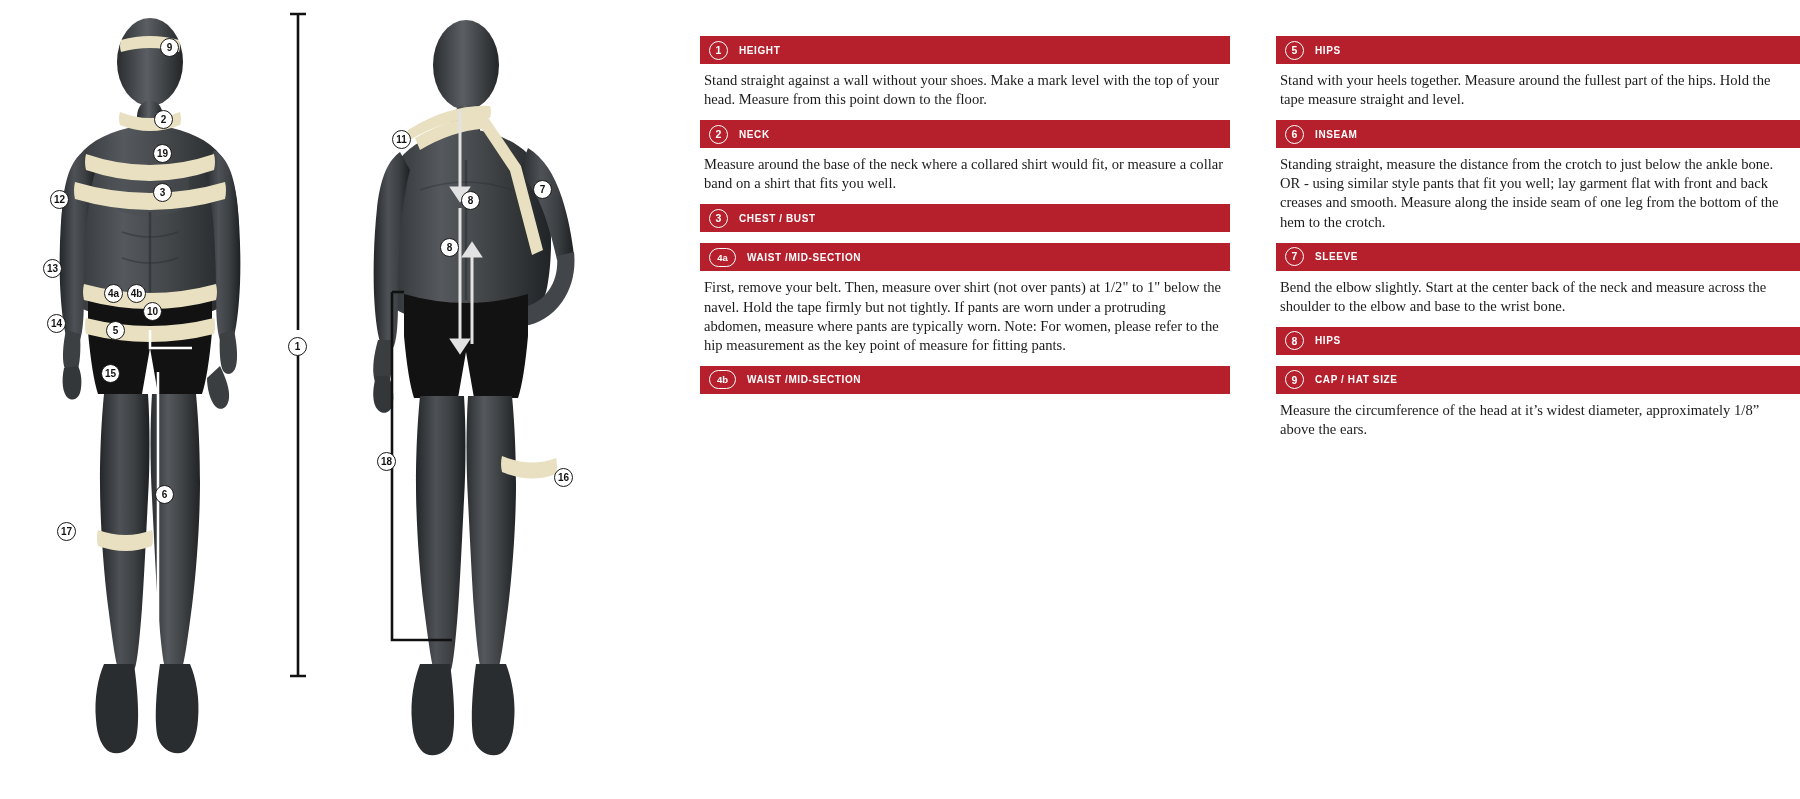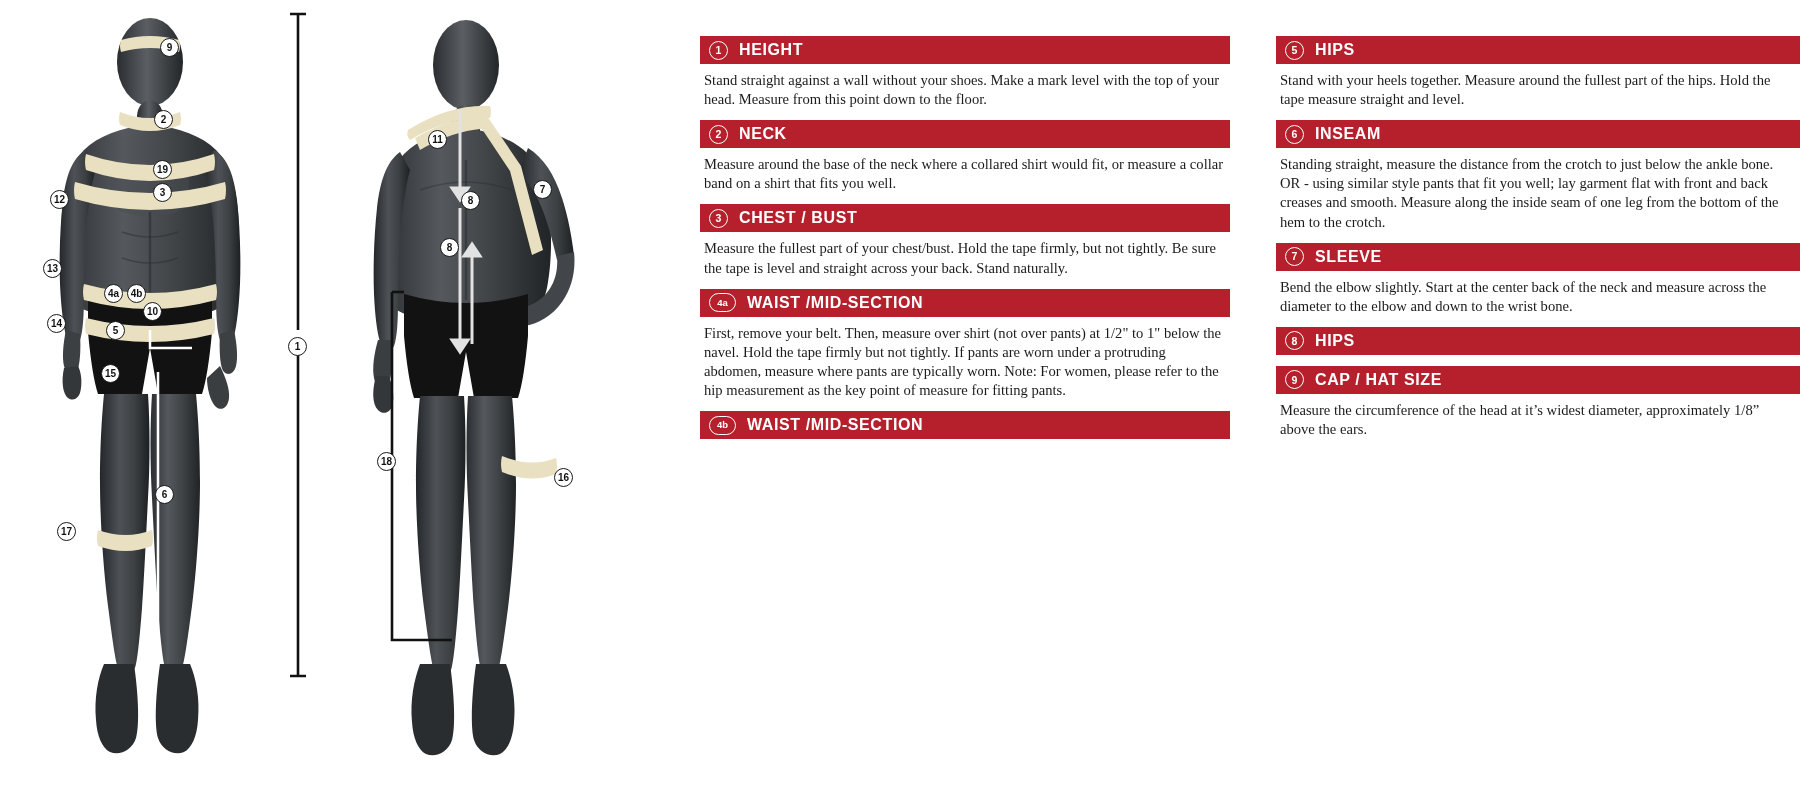--- a/index.html
+++ b/index.html
@@ -91,21 +91,21 @@
     display: flex;
     align-items: center;
     justify-content: center;
     box-sizing: border-box;
     flex: 0 0 auto;
     line-height: 1;
   }
   .hdr-num.wide { width: 27px; border-radius: 10px; font-size: 9.5px; }
   .hdr-title {
     margin-left: 11px;
-    font-size: 16px;
+    font-size: 10px;
     font-weight: 700;
     letter-spacing: 0.6px;
     font-family: "Liberation Sans", sans-serif;
   }
   .item-body {
     padding: 7px 4px 0 4px;
     font-size: 14.6px;
     line-height: 1.31;
     color: #1b1b1b;
     font-family: Liberation Serif, serif;
@@ -247,37 +247,37 @@
         <path d="M392 292 L392 640 L452 640" stroke="#111111" stroke-width="2.6" fill="none"></path>
         <path d="M392 292 L404 292" stroke="#111111" stroke-width="2.6" fill="none"></path>
 
         <path d="M502 456 q28 12 54 2 q2 8 0 16 q-26 10 -54 -2 q-2 -8 0 -16z" fill="#e8e0c0"></path>
       </g>
     </svg>
 
     <div>
       <div class="callout sz-s" style="left:160px;top:38px;">9</div>
       <div class="callout sz-s" style="left:154px;top:110px;">2</div>
-      <div class="callout sz-s" style="left:153px;top:160px;">19</div>
+      <div class="callout sz-s" style="left:153px;top:144px;">19</div>
       <div class="callout sz-s" style="left:153px;top:183px;">3</div>
       <div class="callout sz-s" style="left:50px;top:190px;">12</div>
       <div class="callout sz-s" style="left:43px;top:259px;">13</div>
       <div class="callout sz-s" style="left:104px;top:284px;">4a</div>
       <div class="callout sz-s" style="left:127px;top:284px;">4b</div>
       <div class="callout sz-s" style="left:143px;top:302px;">10</div>
       <div class="callout sz-s" style="left:47px;top:314px;">14</div>
       <div class="callout sz-s" style="left:106px;top:321px;">5</div>
       <div class="callout sz-s" style="left:101px;top:364px;">15</div>
       <div class="callout sz-s" style="left:155px;top:485px;">6</div>
       <div class="callout sz-s" style="left:57px;top:522px;">17</div>
       <div class="callout sz-s" style="left:288px;top:337px;">1</div>
     </div>
 
     <div>
-      <div class="callout sz-s" style="left:428px;top:130px;">11</div>
+      <div class="callout sz-s" style="left:392px;top:130px;">11</div>
       <div class="callout sz-s" style="left:533px;top:180px;">7</div>
       <div class="callout sz-s" style="left:461px;top:191px;">8</div>
       <div class="callout sz-s" style="left:440px;top:238px;">8</div>
       <div class="callout sz-s" style="left:377px;top:452px;">18</div>
       <div class="callout sz-s" style="left:514px;top:468px;margin-left:40px;">16</div>
     </div>
   </div>
 
   <div class="columns">
 
@@ -297,21 +297,20 @@
           <span class="hdr-title">NECK</span>
         </div>
         <div class="item-body">Measure around the base of the neck where a collared shirt would fit, or measure a collar band on a shirt that fits you well.</div>
       </div>
 
       <div class="item">
         <div class="item-header">
           <span class="hdr-num">3</span>
           <span class="hdr-title">CHEST / BUST</span>
         </div>
-        <div class="item-body">Measure the fullest part of your chest/bust. Hold the tape firmly, but not tightly. Be sure the tape is level and straight across your back. Stand naturally.</div>
       </div>
 
       <div class="item">
         <div class="item-header">
           <span class="hdr-num wide">4a</span>
           <span class="hdr-title">WAIST /MID-SECTION</span>
         </div>
         <div class="item-body">First, remove your belt. Then, measure over shirt (not over pants) at 1/2" to 1" below the navel. Hold the tape firmly but not tightly. If pants are worn under a protruding abdomen, measure where pants are typically worn. Note: For women, please refer to the hip measurement as the key point of measure for fitting pants.</div>
       </div>
 
@@ -340,21 +339,21 @@
           <span class="hdr-title">INSEAM</span>
         </div>
         <div class="item-body">Standing straight, measure the distance from the crotch to just below the ankle bone. OR - using similar style pants that fit you well; lay garment flat with front and back creases and smooth. Measure along the inside seam of one leg from the bottom of the hem to the crotch.</div>
       </div>
 
       <div class="item">
         <div class="item-header">
           <span class="hdr-num">7</span>
           <span class="hdr-title">SLEEVE</span>
         </div>
-        <div class="item-body">Bend the elbow slightly. Start at the center back of the neck and measure across the diameter to the elbow and down to the wrist bone.</div>
+        <div class="item-body">Bend the elbow slightly. Start at the center back of the neck and measure across the shoulder to the elbow and base to the wrist bone.</div>
       </div>
 
       <div class="item">
         <div class="item-header">
           <span class="hdr-num">8</span>
           <span class="hdr-title">HIPS</span>
         </div>
       </div>
 
       <div class="item">

